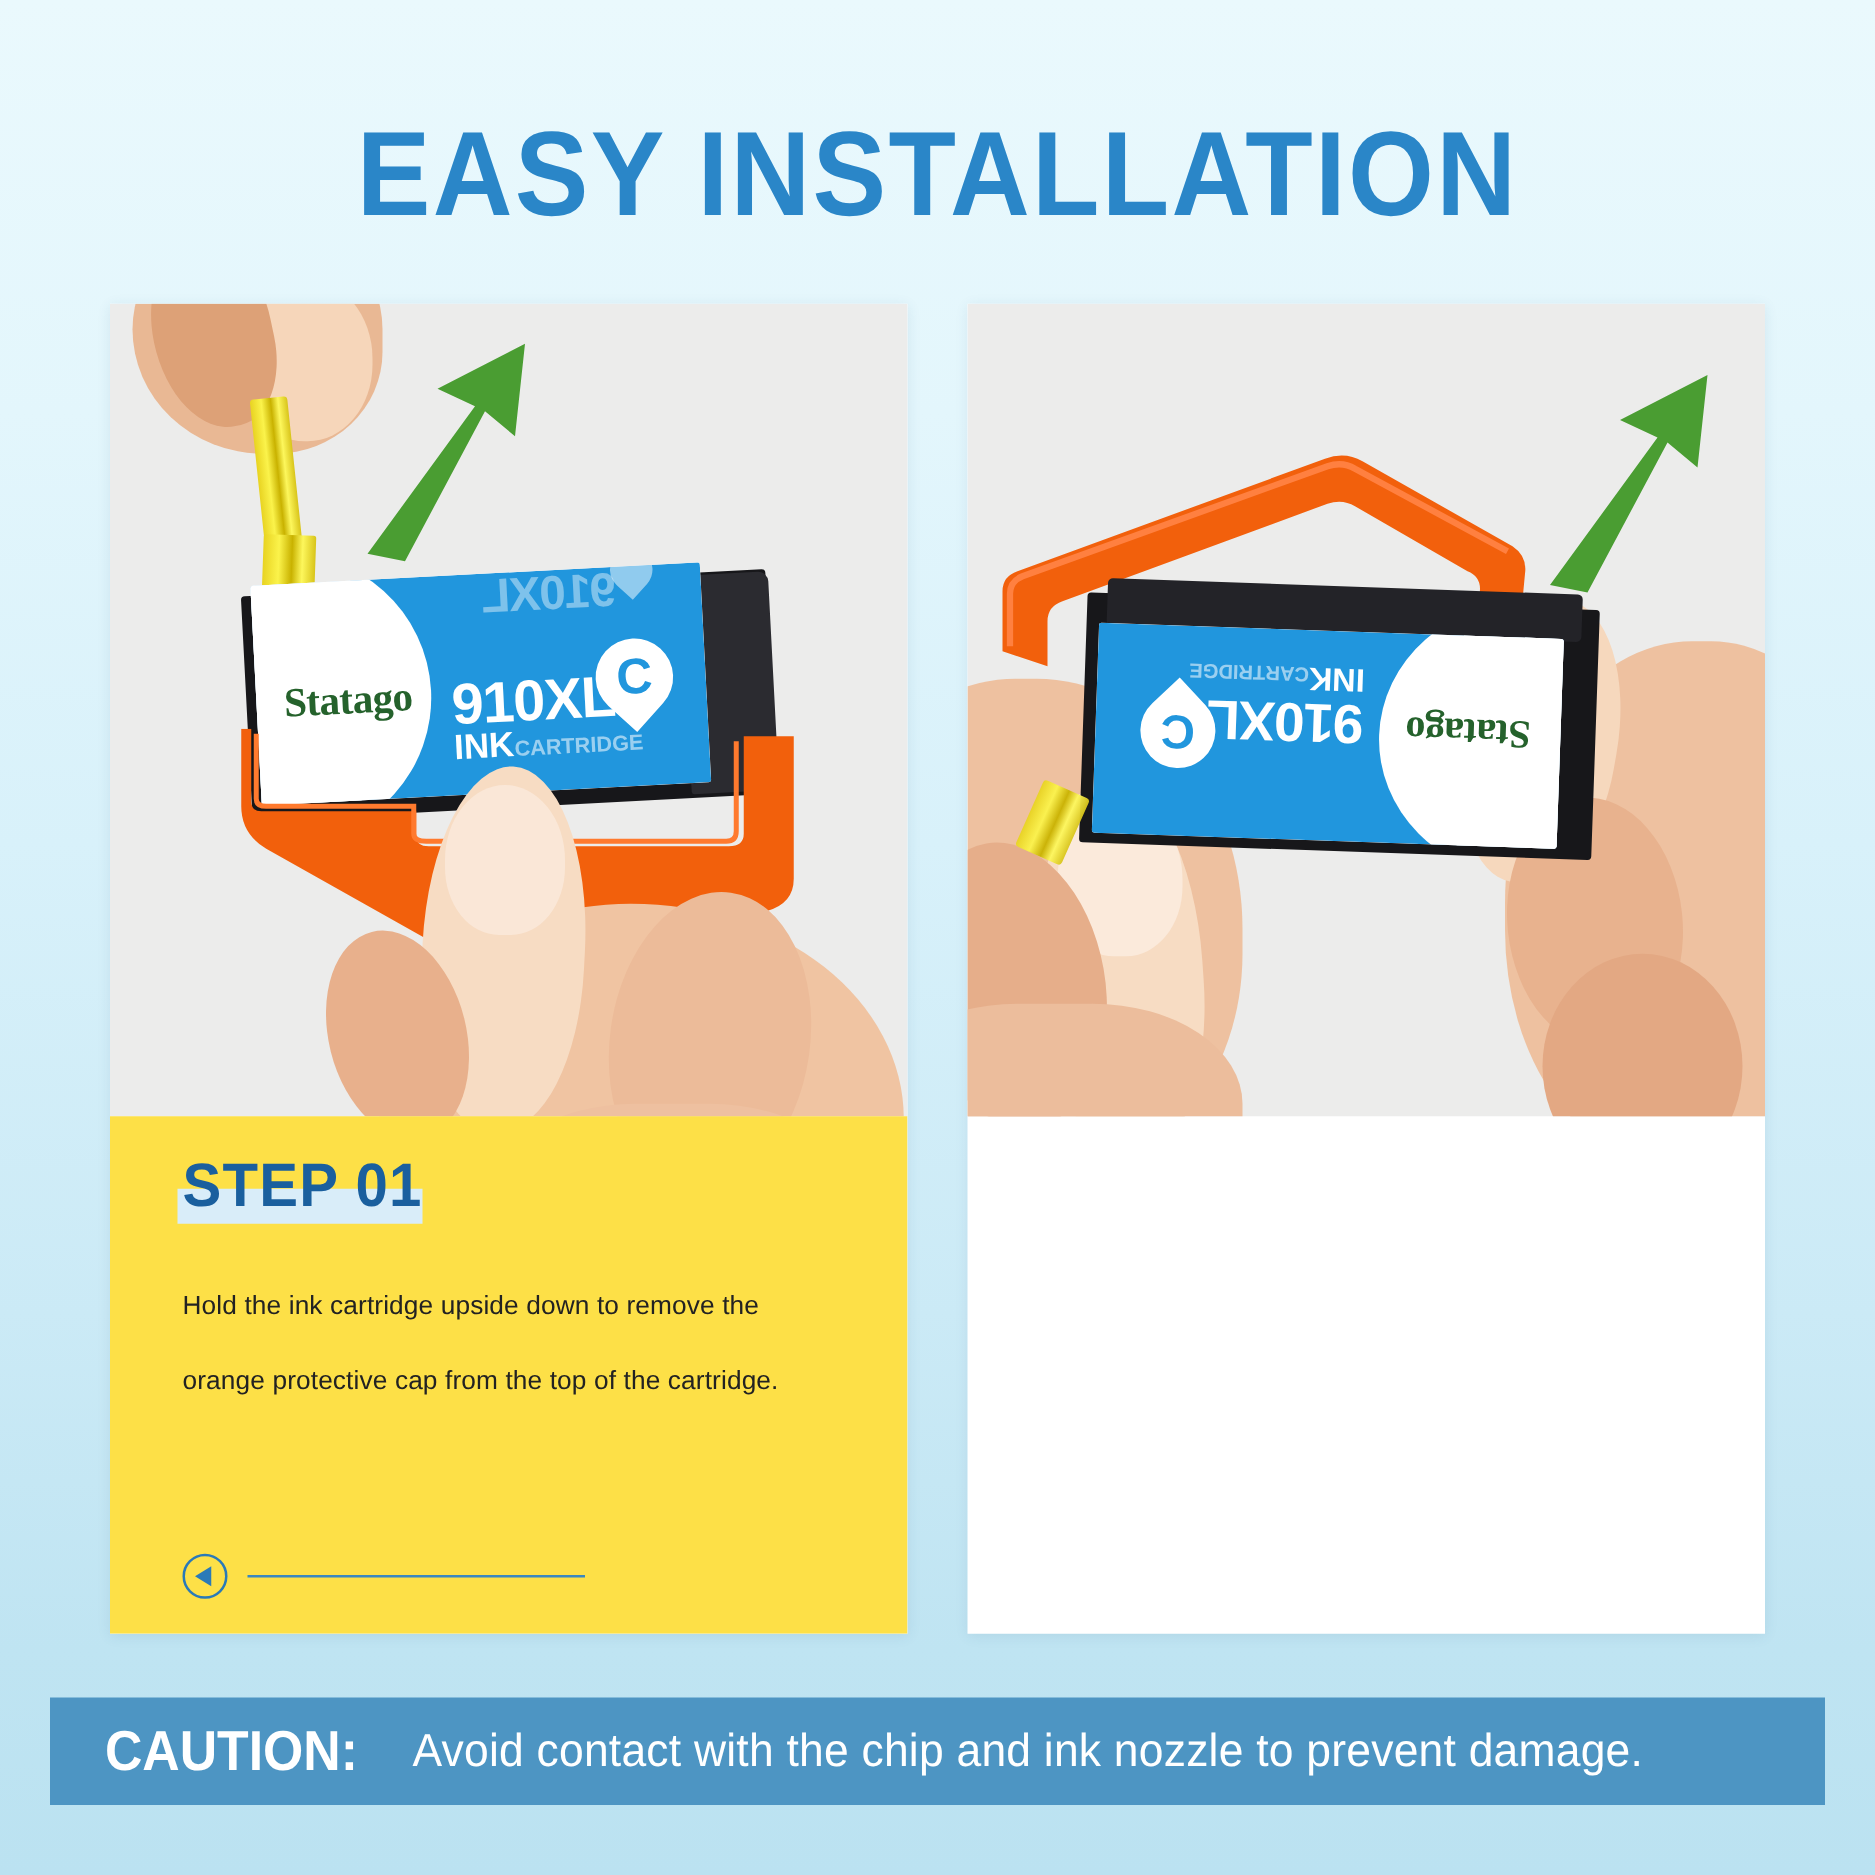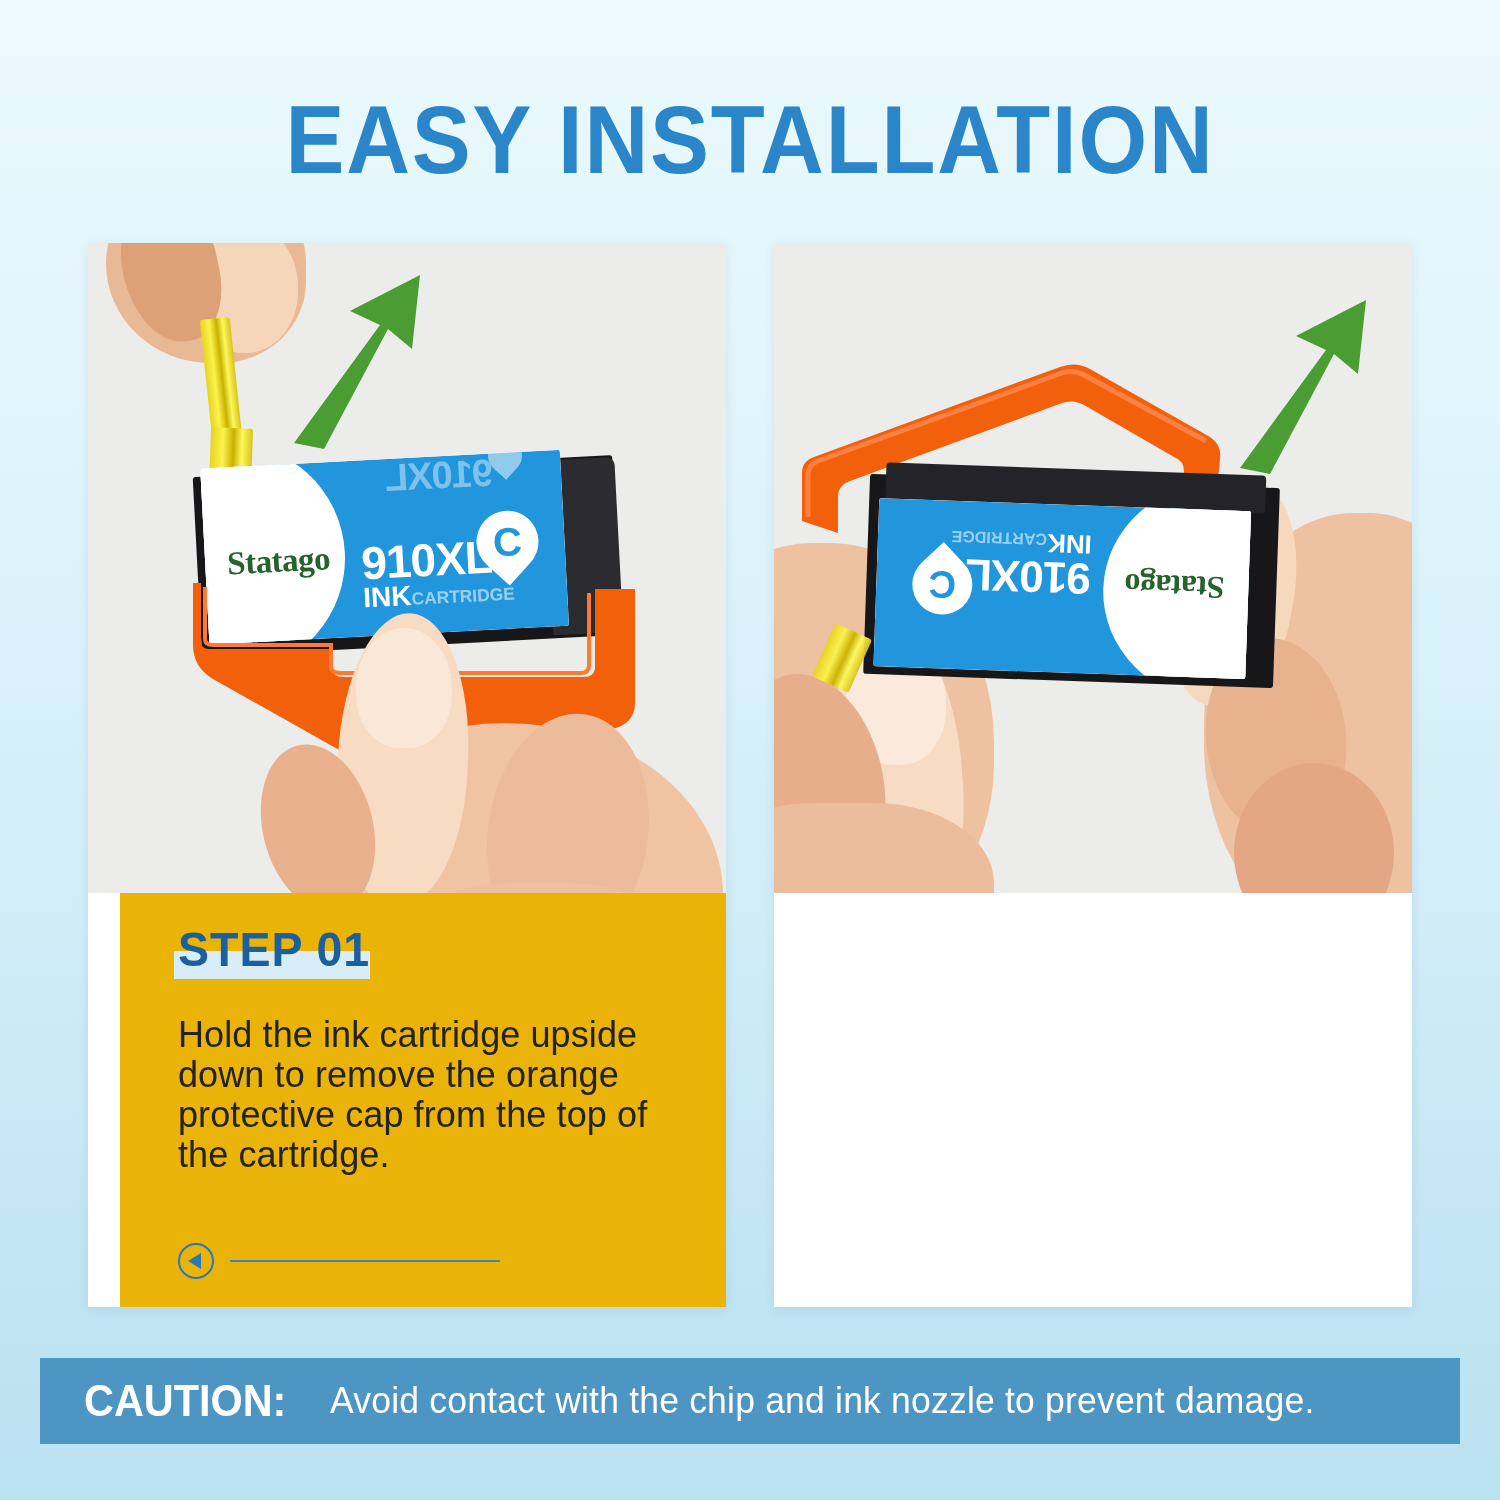--- a/index.html
+++ b/index.html
@@ -86,37 +86,37 @@
   }
 
   
   .cap{position:absolute;}
   .cap svg{display:block;}
 
   
   .tape{position:absolute;background:linear-gradient(90deg,#e8d321 0%,#fbf34b 30%,#c9b200 55%,#fdf75c 75%,#d8c41a 100%);}
 
   
-  .textblock{position:absolute;left:0;top:650px;width:638px;height:414px;background:#eab308;margin-left:32px;}
+  .textblock{position:absolute;left:0;top:650px;width:638px;height:414px;background:#fde047;}
   .step-label-wrap{position:absolute;left:58px;top:32px;}
   .step-hl{
     position:absolute;left:-4px;top:26px;height:28px;width:196px;
     background:#d9edf9;
   }
   .step-label{
     position:relative;
     font-family:"Liberation Sans", sans-serif;
     font-weight:bold;font-size:49px;color:#1a5f9e;
     letter-spacing:1px;transform:scaleX(0.95);transform-origin:left center;
     white-space:nowrap;line-height:1;
   }
   .step-body{
     position:absolute;left:58px;top:122px;width:500px;
     font-family:"Liberation Sans", sans-serif;
-    font-size:36px;line-height:40px;color:#222;
+    font-size:21px;line-height:60px;color:#222;
     font-weight:400;letter-spacing:0.1px;
   }
   .nav{position:absolute;left:58px;top:350px;display:flex;align-items:center;}
   .nav-circle{
     width:32px;height:32px;border:2px solid #2a7ab8;border-radius:50%;
     display:flex;align-items:center;justify-content:center;flex:none;
   }
   .nav-tri{
     width:0;height:0;border-top:8px solid transparent;border-bottom:8px solid transparent;
     border-right:13px solid #2a7ab8;margin-right:3px;

